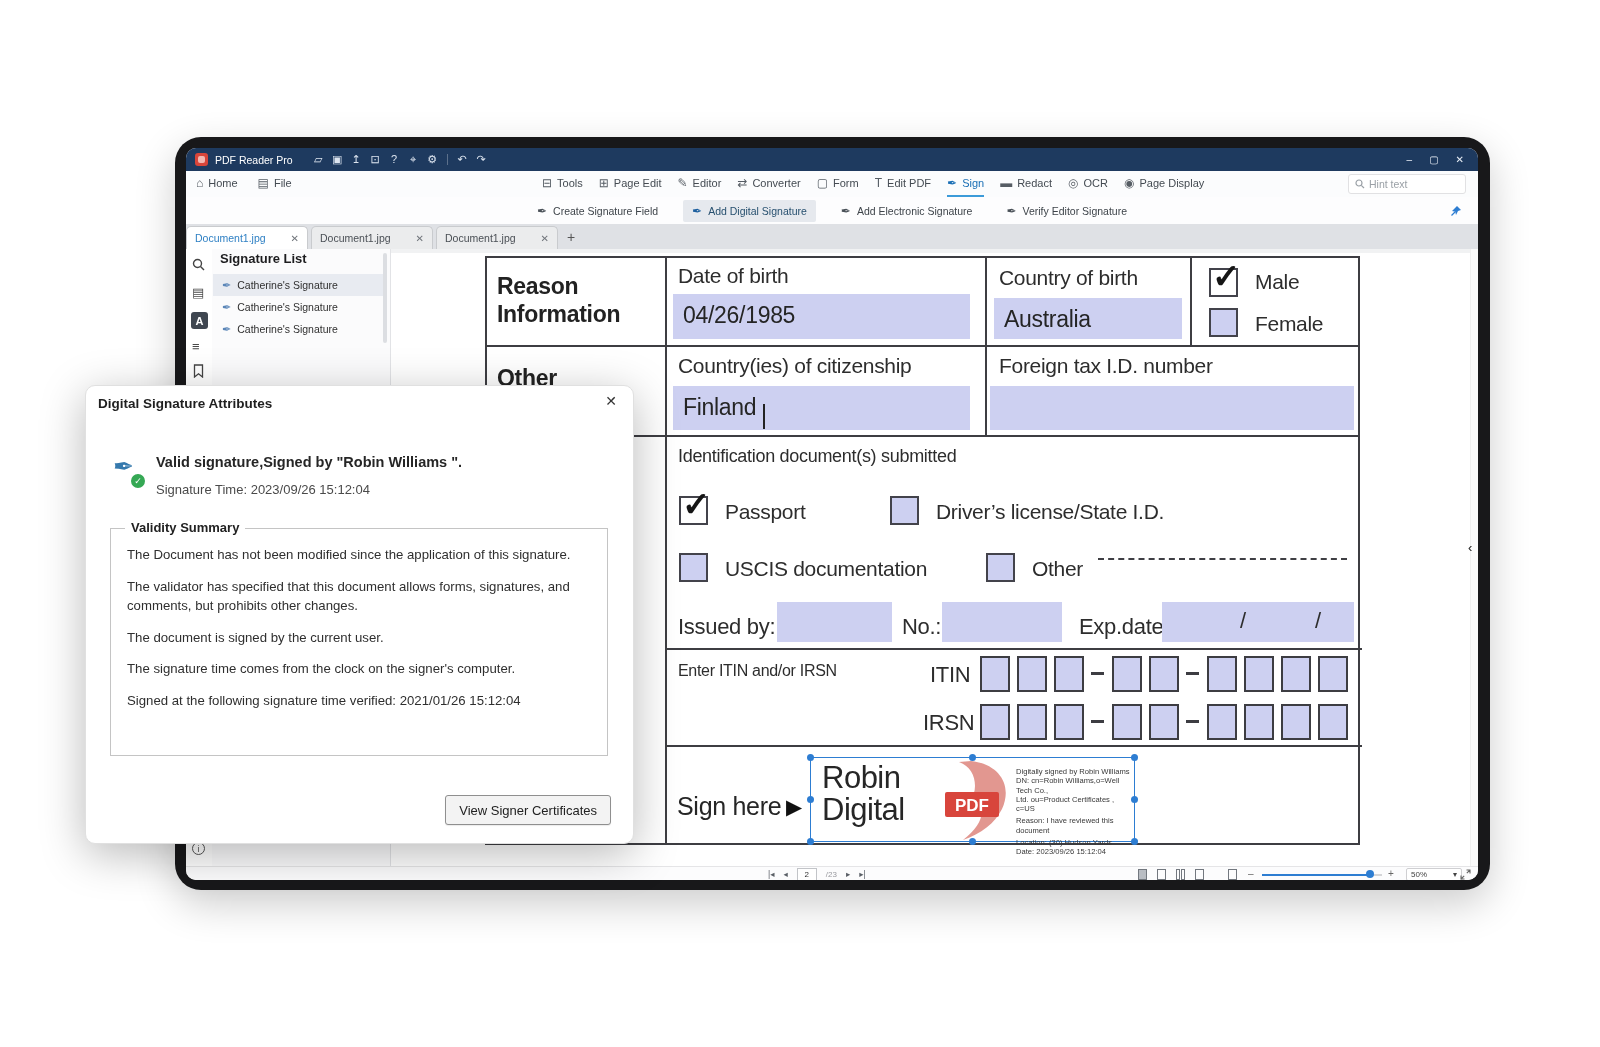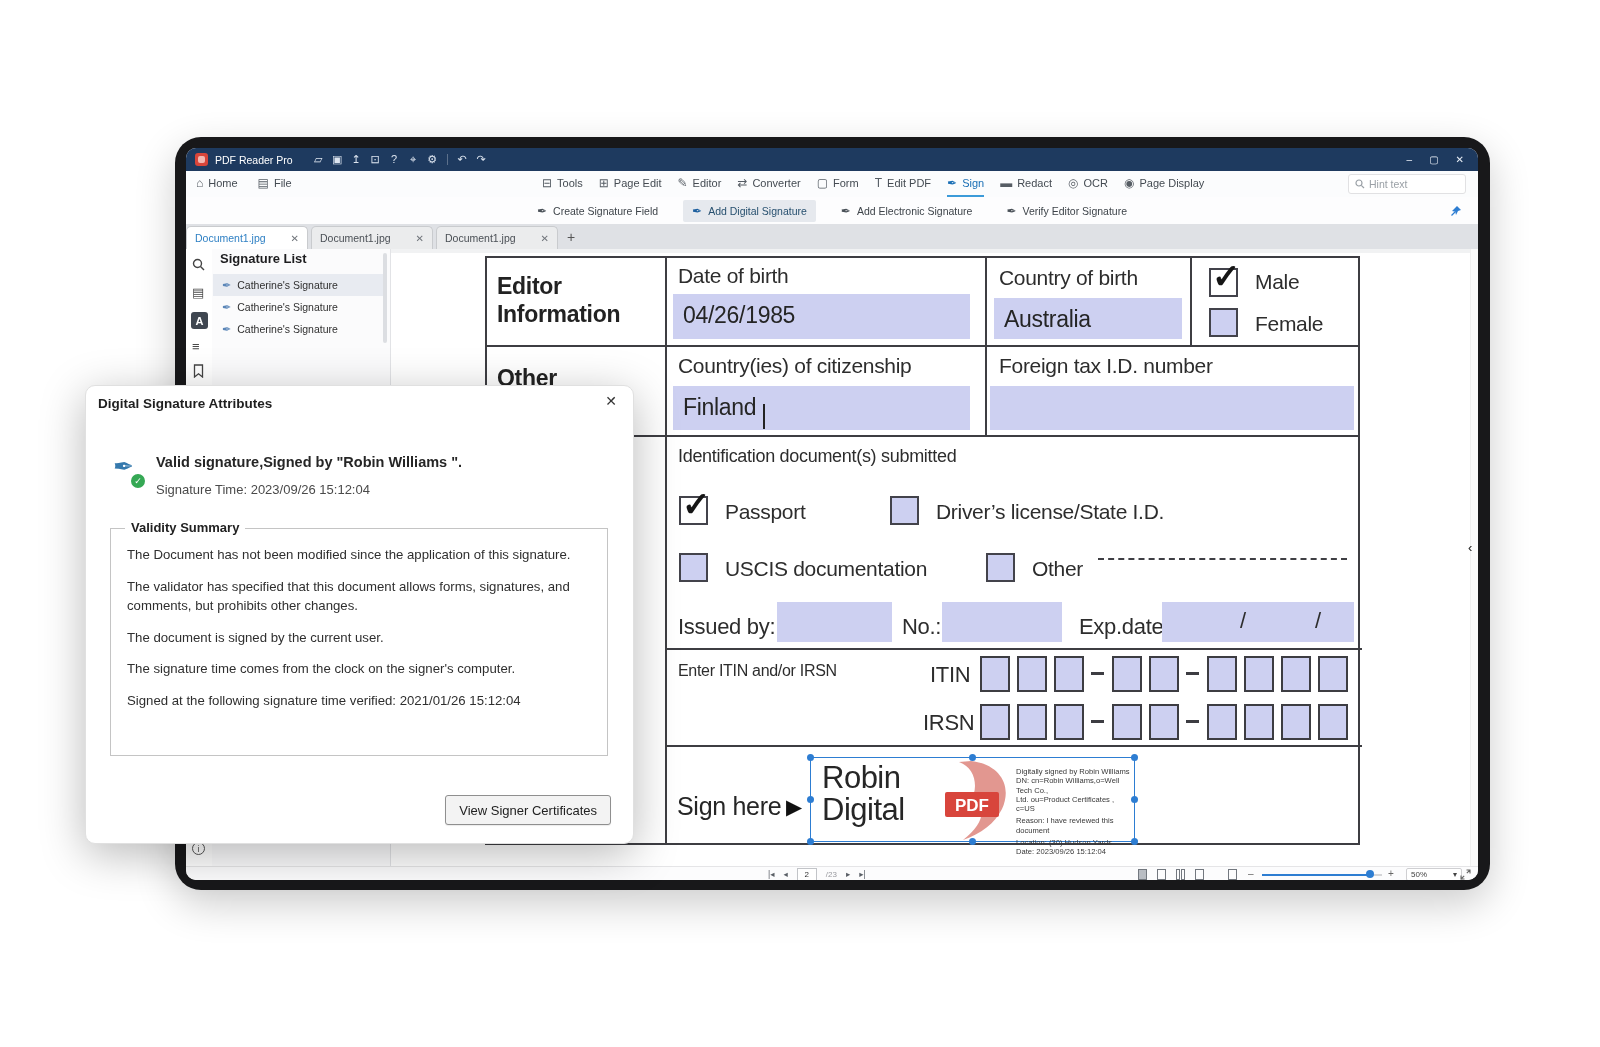--- a/index.html
+++ b/index.html
@@ -287,21 +287,21 @@
 
     <div class="ln" style="left:178px;top:0;width:2px;height:100%"></div>
     <div class="ln" style="left:0;top:87px;width:100%;height:2px"></div>
     <div class="ln" style="left:0;top:177px;width:100%;height:2px"></div>
     <div class="ln" style="left:178px;top:390px;width:697px;height:2px"></div>
     <div class="ln" style="left:178px;top:487px;width:697px;height:2px"></div>
     <div class="ln" style="left:498px;top:0;width:2px;height:89px"></div>
     <div class="ln" style="left:703px;top:0;width:2px;height:89px"></div>
     <div class="ln" style="left:498px;top:89px;width:2px;height:90px"></div>
 
-    <div class="fhead" style="left:10px;top:14px;width:150px">Editor Information</div>
+    <div class="fhead" style="left:10px;top:14px;width:150px">Reason Information</div>
     <div class="flabel" style="left:191px;top:6px">Date of birth</div>
     <div class="field fvalue" style="left:186px;top:36px;width:297px;height:45px;box-sizing:border-box">04/26/1985</div>
     <div class="flabel" style="left:512px;top:8px">Country of birth</div>
     <div class="field fvalue" style="left:507px;top:40px;width:188px;height:41px;box-sizing:border-box">Australia</div>
     <div class="cb" style="left:722px;top:10px">
       <span class="tick">✓</span>
     </div>
     <div class="flabel" style="left:768px;top:12px">Male</div>
     <div class="cb lav" style="left:722px;top:50px"></div>
     <div class="flabel" style="left:768px;top:54px">Female</div>

